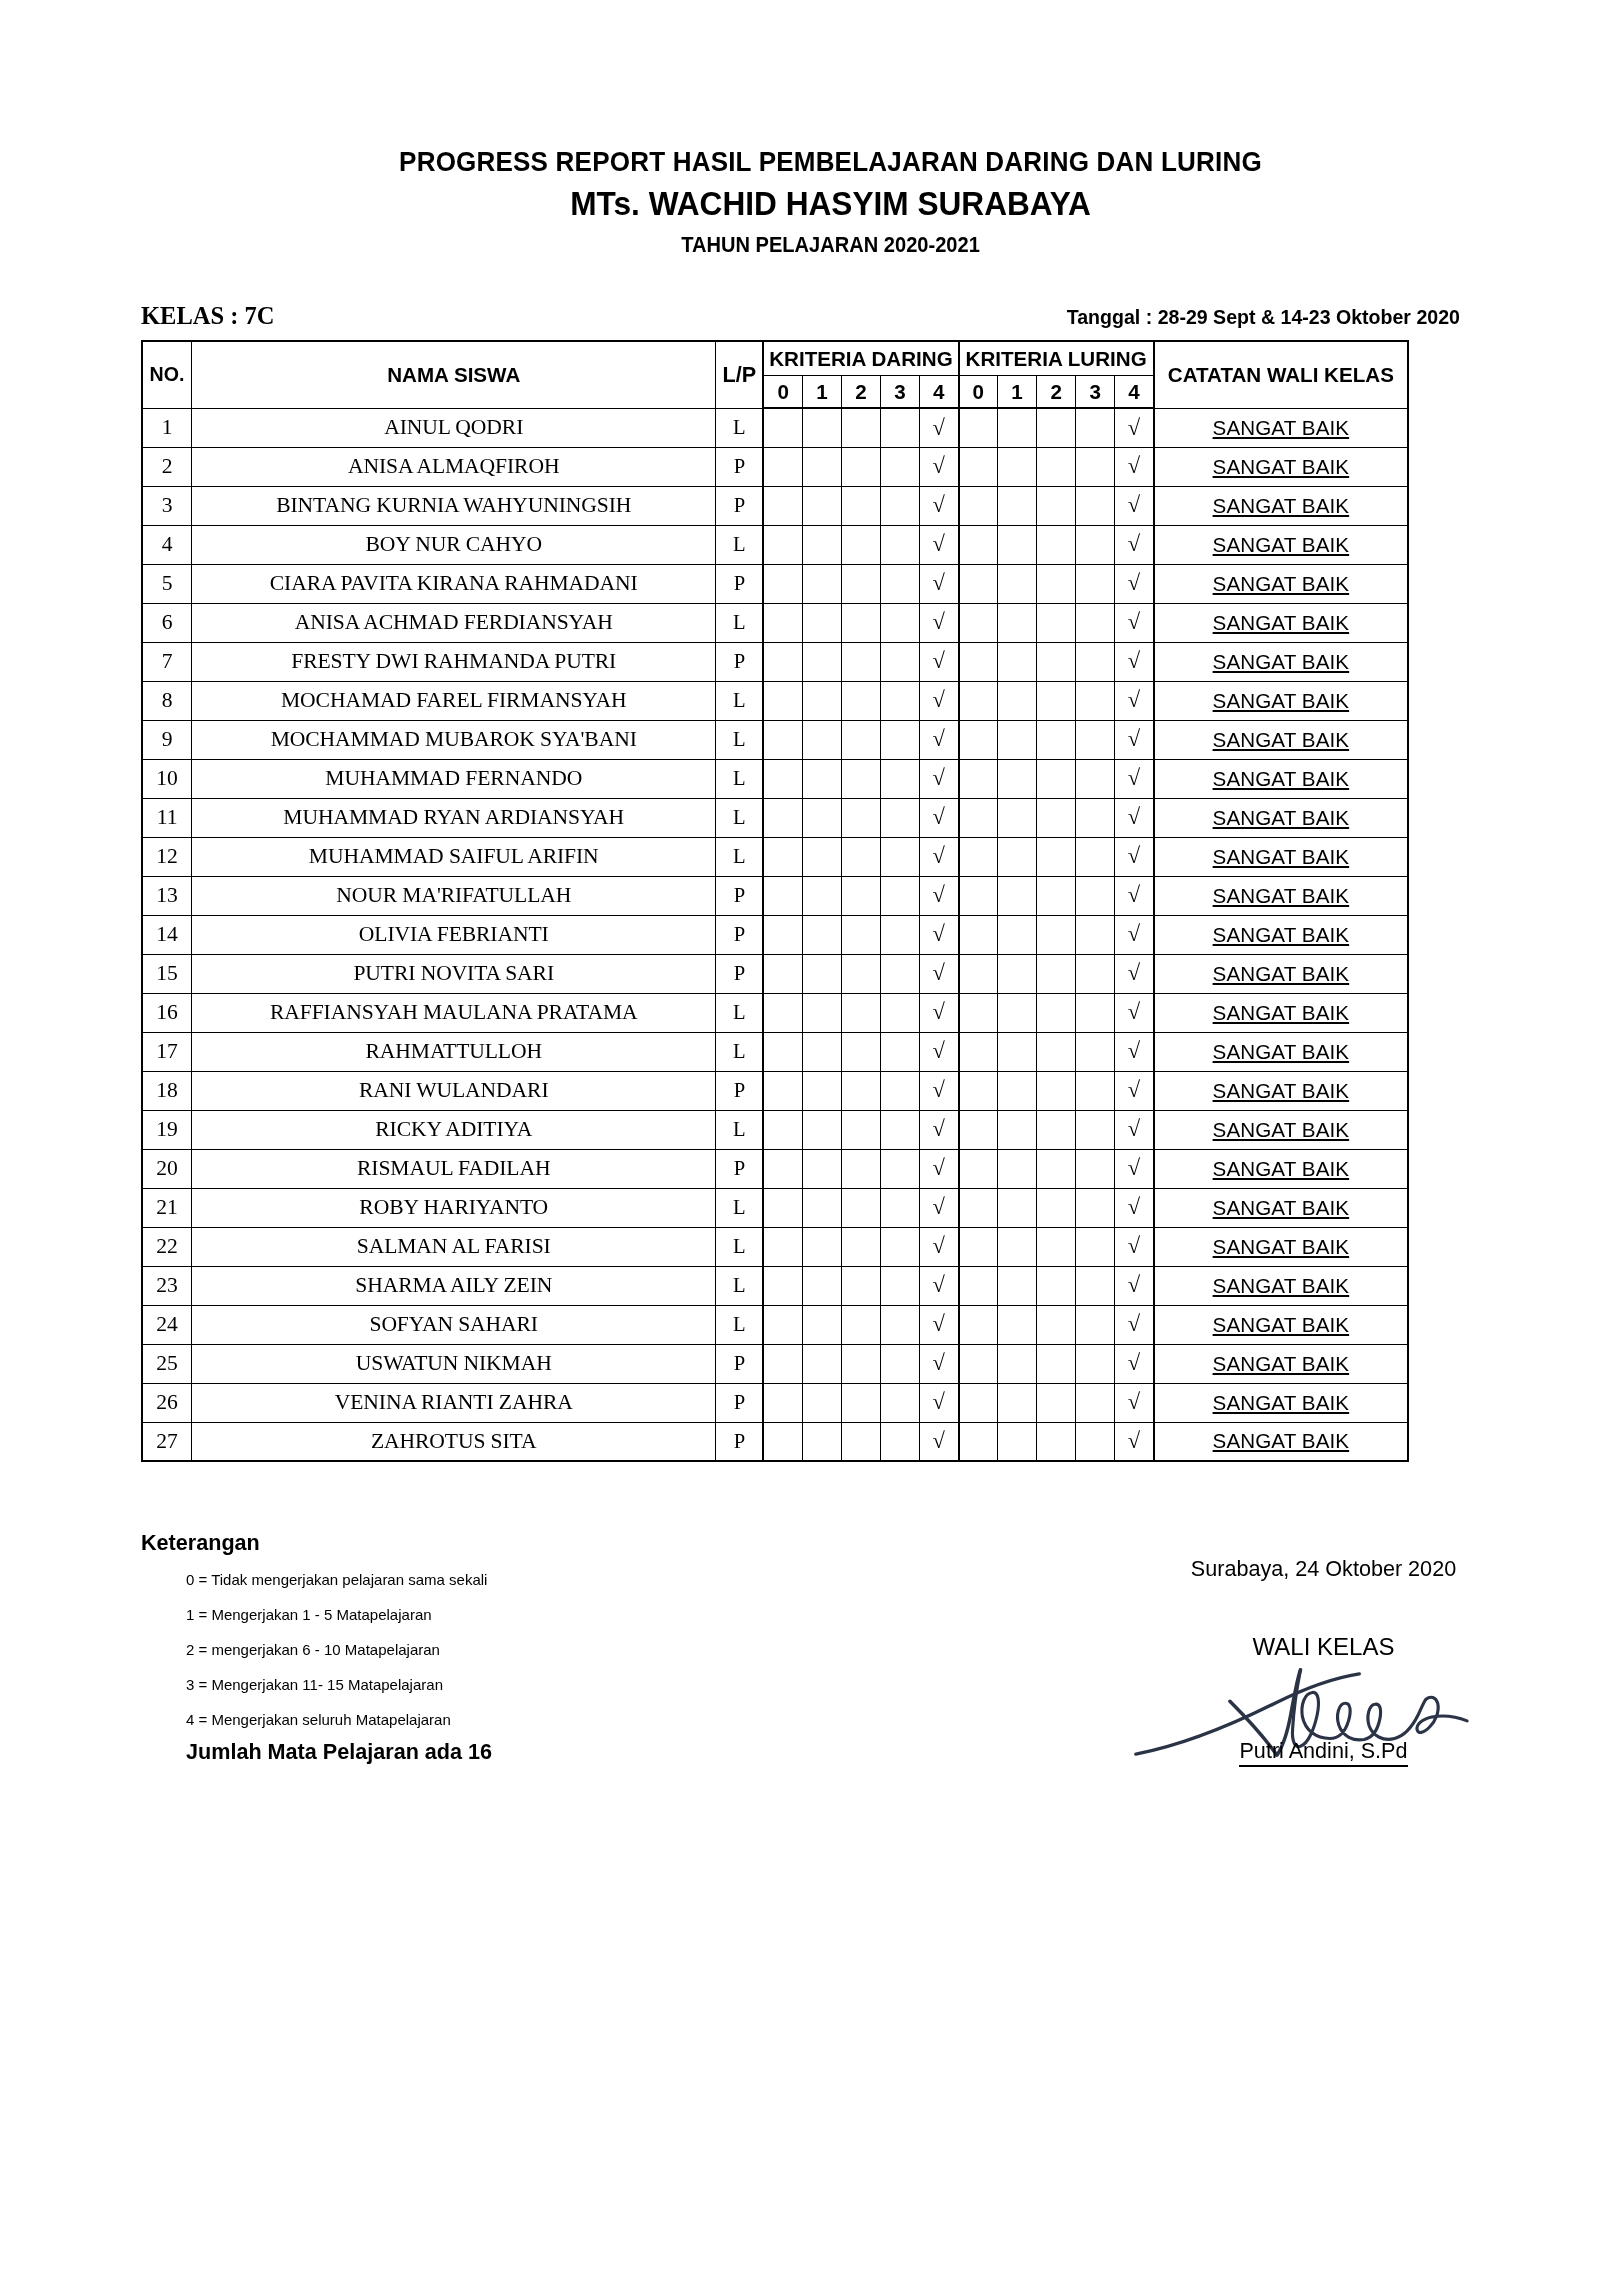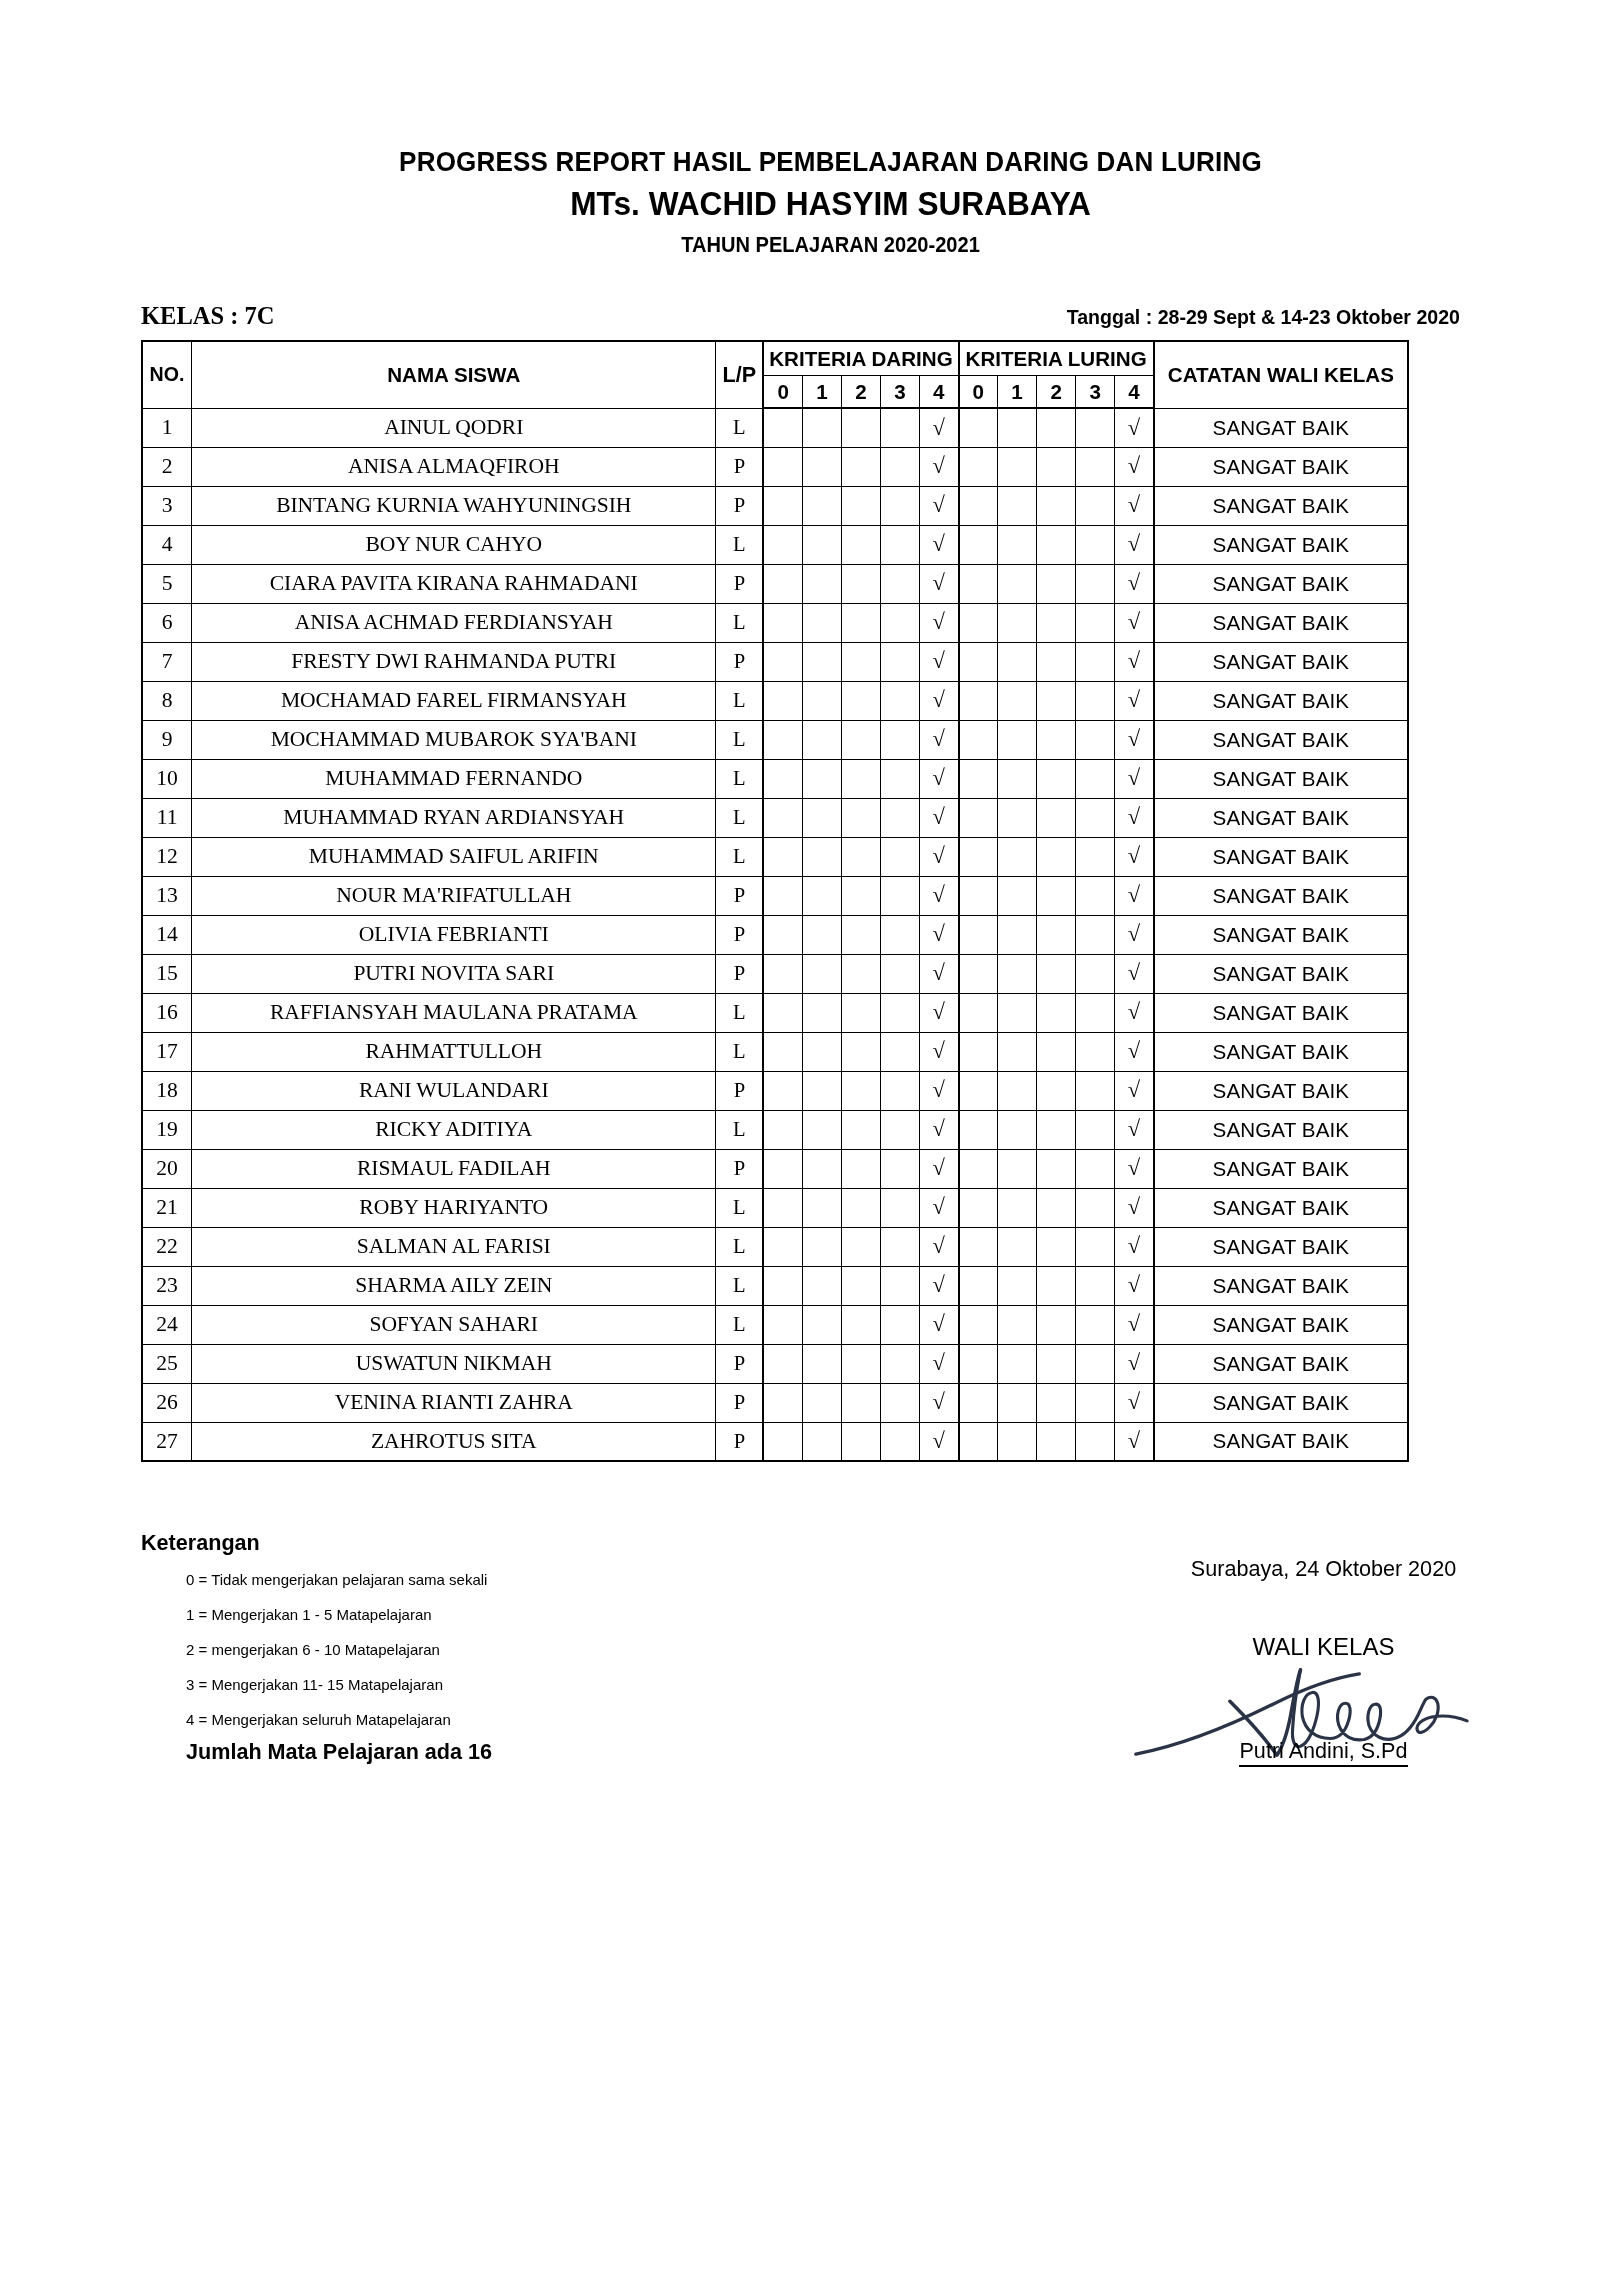--- a/index.html
+++ b/index.html
@@ -161,20 +161,21 @@
   }
   td.c-mark {
     font-family: "Liberation Serif", serif;
     font-size: 22.5px;
     line-height: 1;
   }
   td.c-note {
     font-family: "Liberation Sans", sans-serif;
     font-size: 20.6px;
     letter-spacing: 0.1px;
+    text-decoration: underline;
   }
 
   
   col.w-no      { width: 47px; }
   col.w-nama    { width: 497px; }
   col.w-lp      { width: 45px; }
   col.w-crit    { width: 37px; }
   col.w-catatan { width: 241px; }
 
   

